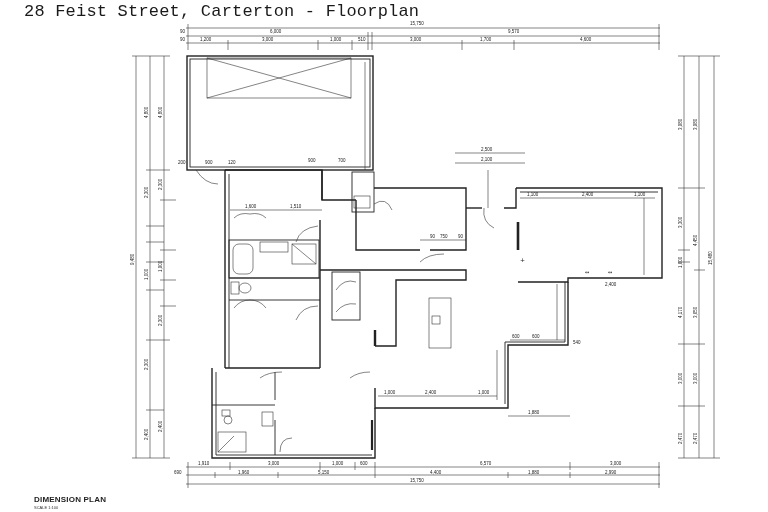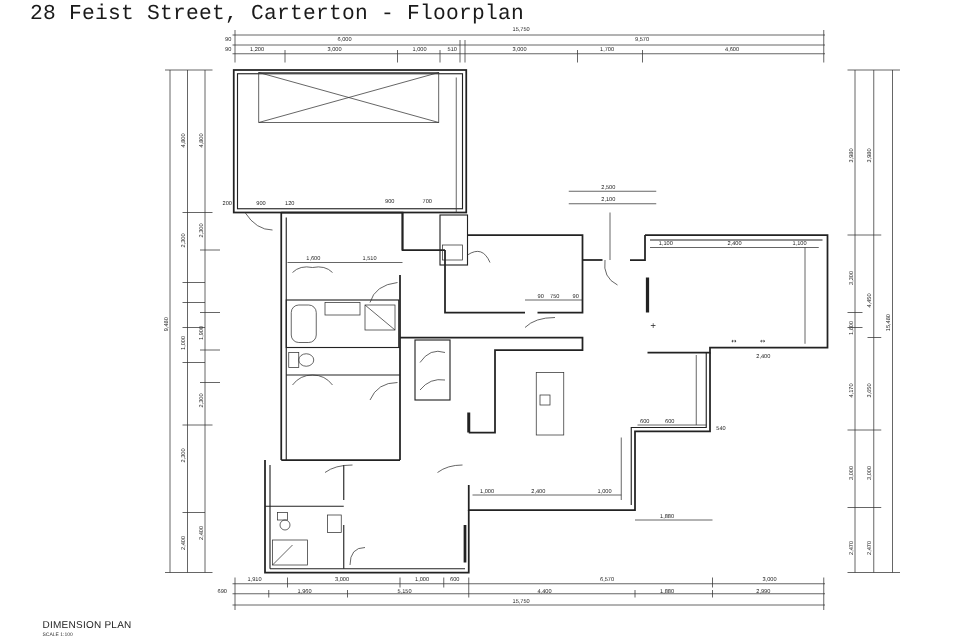--- a/index.html
+++ b/index.html
@@ -1,18 +1,18 @@
 <!DOCTYPE html>
 <html><head>
   <meta charset="utf-8">
   <style>
     html, body { margin: 0; padding: 0; background: #ffffff; }
     body { width: 768px; height: 512px; position: relative; overflow: hidden; font-family: "DejaVu Sans", sans-serif; }
     .title { position: absolute; left: 8px; top: 2px; font-size: 17px; color: #1a1a1a; letter-spacing: 0.2px; font-family: Liberation Mono, monospace; margin-left: 16px; }
-    .plan-label { position: absolute; left: 34px; top: 495px; font-size: 8px; color: #222; font-family: "Liberation Sans", sans-serif; font-weight: normal; letter-spacing: 0.2px; }
+    .plan-label { position: absolute; left: 34px; top: 495px; font-size: 8px; color: #222; font-family: "Liberation Sans", sans-serif; font-weight: bold; letter-spacing: 0.2px; }
     .plan-scale { position: absolute; left: 34px; top: 505px; font-size: 4px; color: #333; font-family: "Liberation Sans", sans-serif; }
     svg { position: absolute; left: 0; top: 0; }
     .dim text { font-family: "Liberation Sans", sans-serif; font-size: 4.5px; fill: #222; }
     .w { stroke: #222; stroke-width: 1.4; fill: none; }
     .w2 { stroke: #222; stroke-width: 0.9; fill: none; }
     .thin { stroke: #333; stroke-width: 0.6; fill: none; }
     .dl { stroke: #333; stroke-width: 0.6; }
     .door { stroke: #333; stroke-width: 0.6; fill: none; }
   </style>
 </head>

